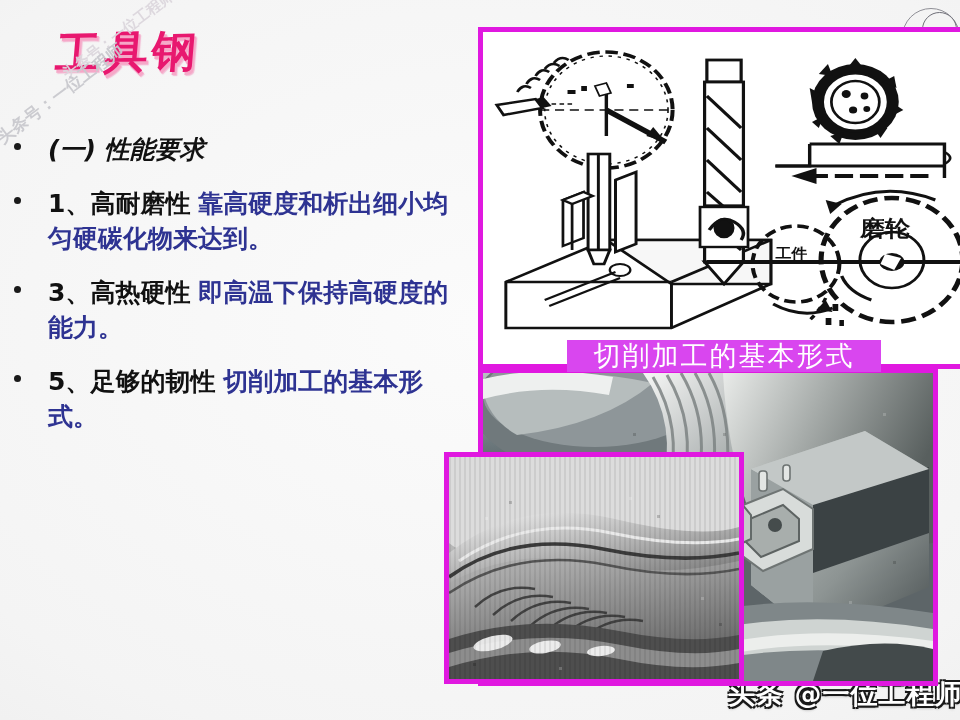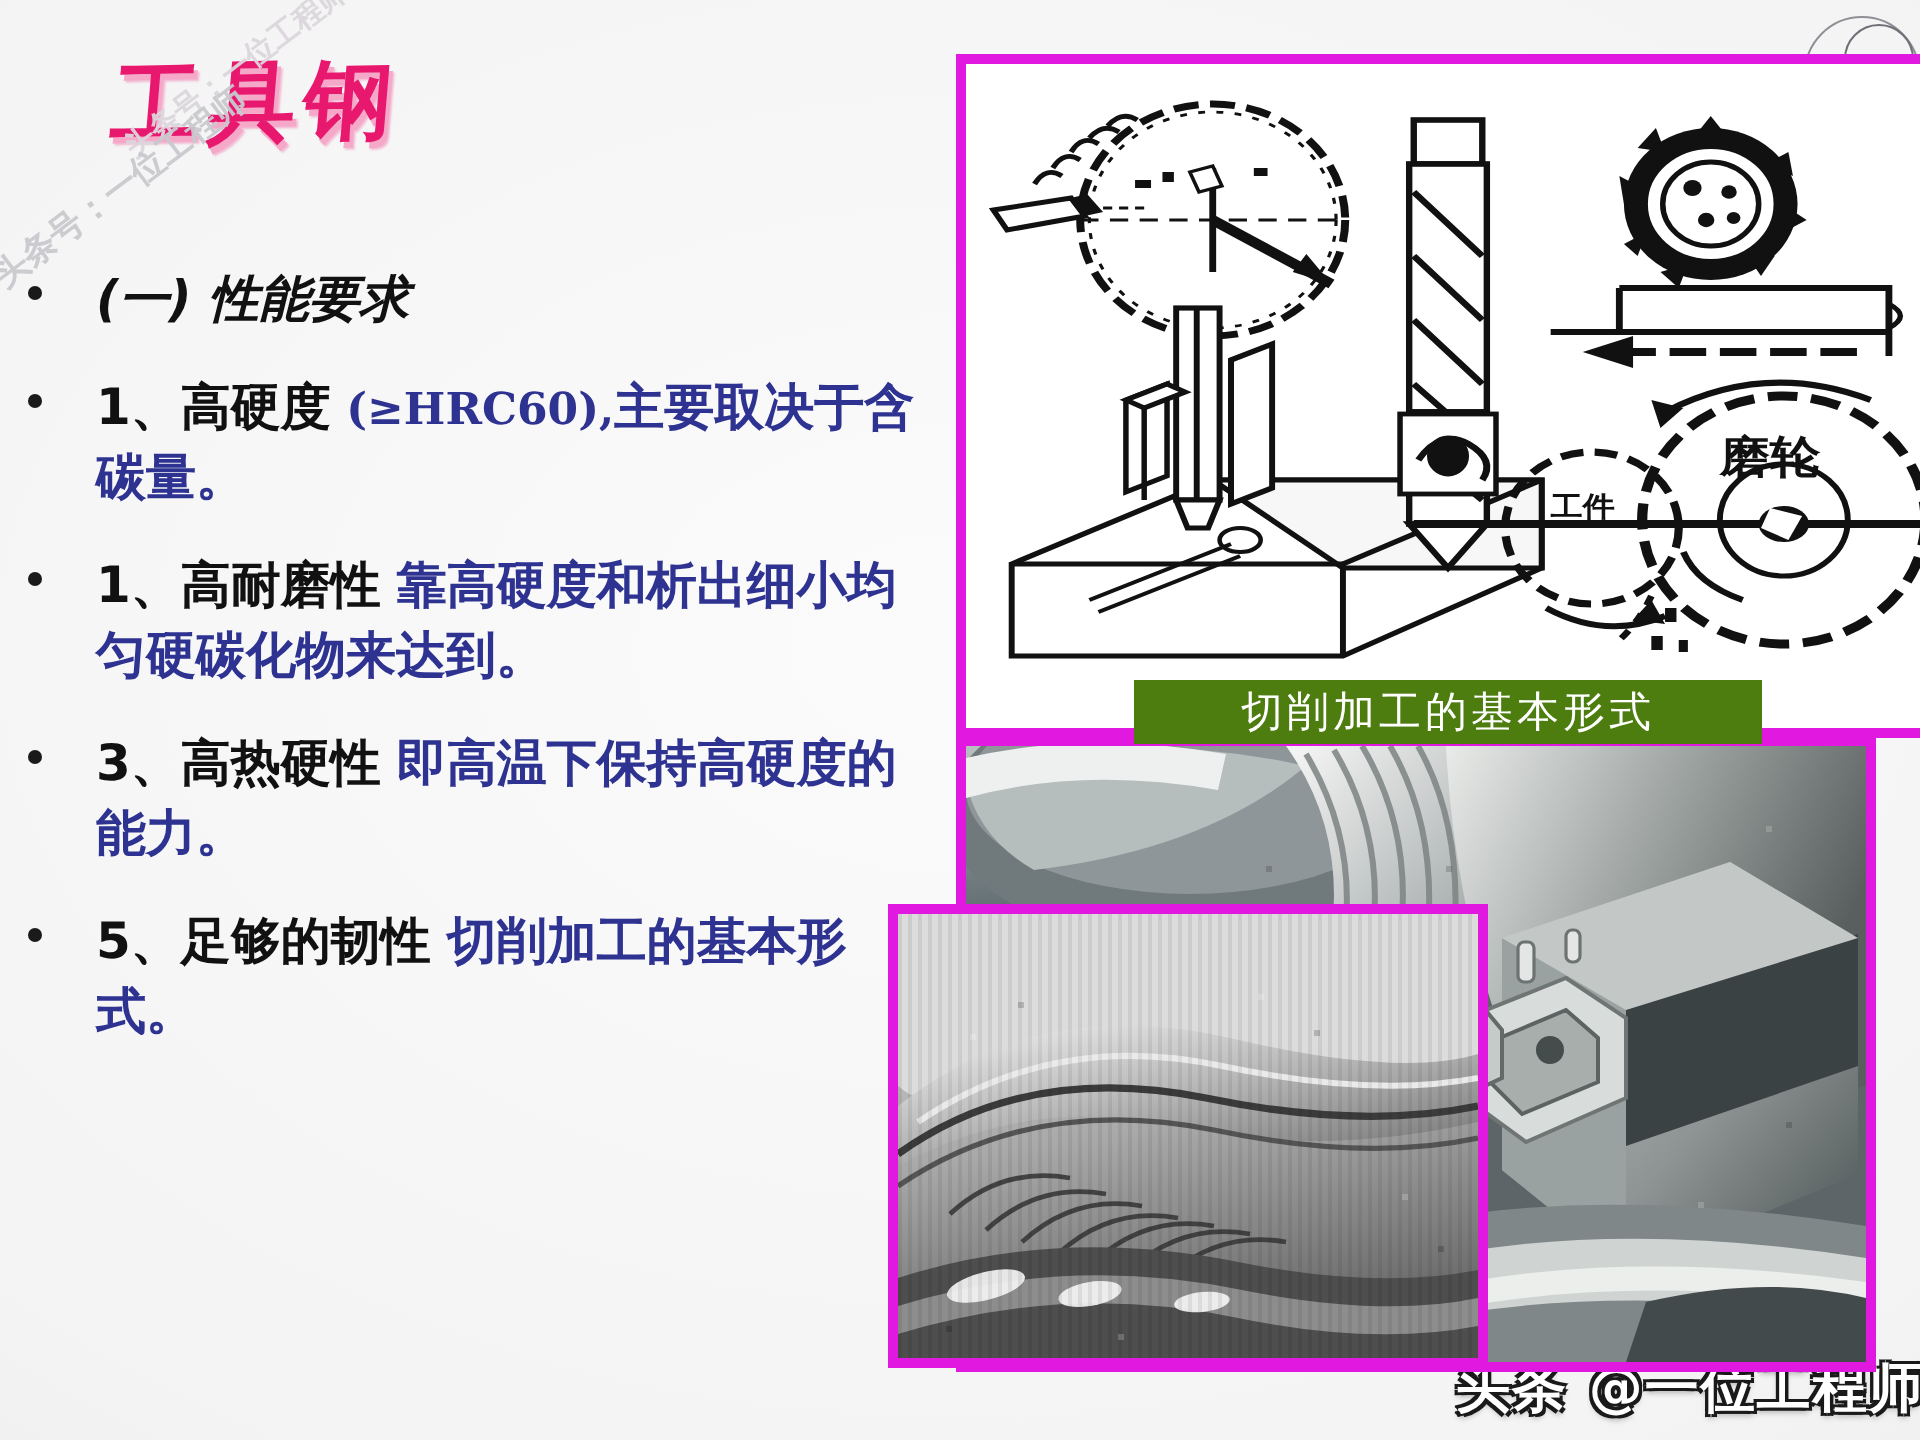--- a/index.html
+++ b/index.html
@@ -99,23 +99,23 @@
 
   #panel-diagram{left:478px;top:27px;width:524px;height:342px;}
   #panel-photo{left:478px;top:369px;width:460px;height:317px;border-top-width:4px;}
   #panel-inset{left:444px;top:452px;width:300px;height:232px;border-width:5px;z-index:6;}
 
   .pimg{position:absolute;left:0;top:0;width:100%;height:100%;}
 
   
   #caption{
     position:absolute;left:84px;top:308px;width:314px;height:32px;
-    background:#4d7c0f;color:#ffffff;
+    background:#d946ef;color:#ffffff;
     font-family:"DejaVu Serif","Liberation Serif",serif;
-    font-size:21px;line-height:32px;text-align:center;
+    font-size:27px;line-height:32px;text-align:center;
     letter-spacing:2px;z-index:5;
   }
 
   .lbl{
     font-family:"DejaVu Serif","Liberation Serif",serif;
     font-weight:bold;fill:#111;
   }
 </style>
 </head>
 <body>
@@ -135,24 +135,20 @@
 
   <div id="wm-bottom">头条 @一位工程师</div>
 
   <div id="bullets">
 
     <div class="bullet">
       <span class="dot"></span>
       <span class="b-plain">(一) 性能要求</span>
     </div>
 
-    <div class="bullet">
-      <span class="dot"></span>
-      <span class="b-hd">1、高硬度</span><span class="b-bd small-en"> (≥HRC60),</span><span class="b-bd">主要取决于含碳量。</span>
-    </div>
 
     <div class="bullet">
       <span class="dot"></span>
       <span class="b-hd">1、高耐磨性</span>&nbsp;<span class="b-bd">靠高硬度和析出细小均匀硬碳化物来达到。</span>
     </div>
 
     <div class="bullet">
       <span class="dot"></span>
       <span class="b-hd">3、高热硬性</span>&nbsp;<span class="b-bd">即高温下保持高硬度的能力。</span>
     </div>

